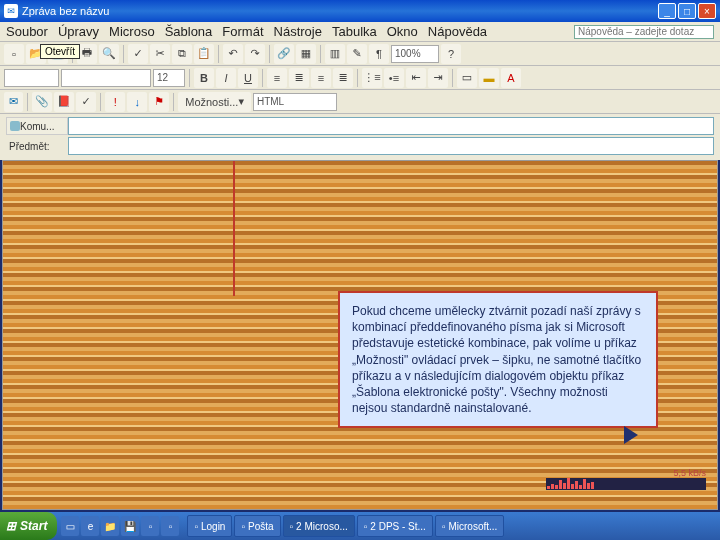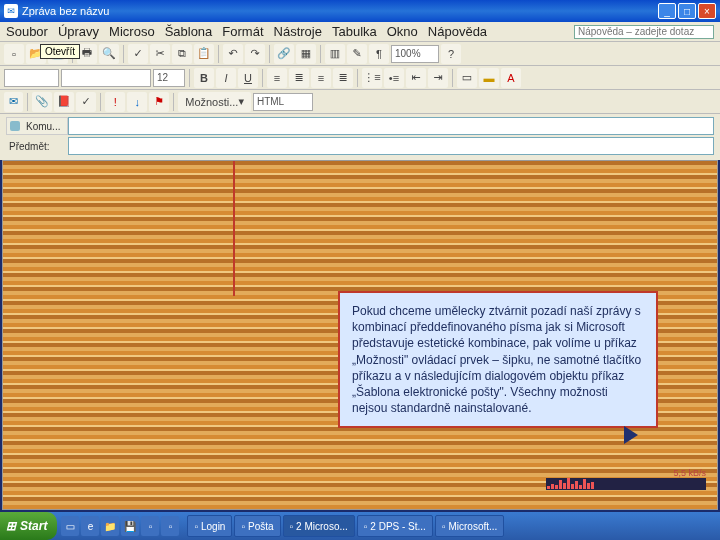--- a/index.html
+++ b/index.html
@@ -13,21 +13,21 @@
 .menubar { height: 20px; background: #ece9d8; display: flex; align-items: center; padding: 2px 6px; gap: 10px; border-bottom: 1px solid #bbb; }
 .menubar span { color: #222; font-size: 13px; cursor: pointer; }
 .helpbox { margin-left: auto; width: 140px; height: 14px; background: #fff; border: 1px solid #7a9; font-size: 10px; padding: 0 3px; color: #999; }
 .toolbar { height: 24px; background: #ece9d8; border-bottom: 1px solid #bbb; display: flex; align-items: center; padding: 2px 4px; gap: 2px; }
 .tb { width: 20px; height: 20px; background: #f4f2e8; border: 1px solid transparent; display: flex; align-items: center; justify-content: center; font-size: 11px; color: #444; cursor: pointer; border-radius: 2px; }
 .sep { width: 1px; height: 18px; background: #bbb; margin: 0 2px; }
 .sel { height: 18px; background: #fff; border: 1px solid #aaa; font-size: 10px; padding: 0 3px; display: flex; align-items: center; color: #555; }
 .tooltip { position: absolute; top: 44px; left: 40px; background: #ffffe0; border: 1px solid #333; padding: 1px 4px; font-size: 10px; color: #000; z-index: 5; }
 .fields { background: #ece9d8; padding: 3px 6px; }
 .field { display: flex; align-items: center; margin-bottom: 2px; }
-.field .lbl { width: 62px; height: 18px; background: #f0eee0; border: 1px solid #ccc; display: flex; align-items: center; padding: 0 3px; font-size: 10px; color: #333; gap:6px; cursor:pointer; }
+.field .lbl { width: 62px; height: 18px; background: #f0eee0; border: 1px solid #ccc; display: flex; align-items: center; padding: 0 3px; font-size: 10px; color: #333; gap:0; cursor:pointer; }
 .field .lbl .ic { width:10px; height:10px; background:#8bc; border-radius:2px; }
 .field input { flex: 1; height: 18px; border: 1px solid #7ab; padding: 0 3px; font-size: 10px; }
 .editor { height: 350px; background: repeating-linear-gradient(#b87128 0,#b87128 4px,#e3ab5a 4px,#e3ab5a 8px,#d68b33 8px,#d68b33 12px,#f0c880 12px,#f0c880 14px); position: relative; border: 1px solid #999; margin: 0 2px; padding-left: 44px; }
 .callout-line { position: absolute; top: 0; left: 230px; width: 2px; height: 135px; background: #c0392b; }
 .callout { position: absolute; top: 130px; left: 335px; width: 320px; background: #d9e8ff; border: 2px solid #c0392b; padding: 10px 12px; font-size: 12px; color: #203060; line-height: 1.35; }
 .play { position: absolute; right: 18px; bottom: -18px; width: 0; height: 0; border-left: 14px solid #203070; border-top: 9px solid transparent; border-bottom: 9px solid transparent; cursor:pointer; }
 .tray { position: absolute; bottom: 56px; right: 14px; width: 160px; height: 16px; }
 .tray .up { color: #b44; font-size: 9px; text-align: right; }
 .tray .g { height: 12px; display:flex;align-items:flex-end;gap:1px;background:#224;padding:1px; }
 .tray .g span{width:3px;background:#e55;}
@@ -130,21 +130,21 @@
   <div class="sep"></div>
   <div class="tb">📎</div>
   <div class="tb">📕</div>
   <div class="tb">✓</div>
   <div class="sep"></div>
   <div class="tb" style="color:#c00">!</div>
   <div class="tb" style="color:#06c">↓</div>
   <div class="tb" style="color:#c00">⚑</div>
   <div class="sep"></div>
   <div class="tb" style="width:auto;padding:0 6px"><span>Možnosti...</span> ▾</div>
-  <div class="sel" style="width:60px">HTML</div>
+  <div class="sel" style="width:84px">HTML</div>
 </div>
 
 <div class="fields">
   <div class="field">
     <div class="lbl">
         <span class="ic"></span>
         <span>Komu...</span>
       </div>
     <input style="">
   </div>

